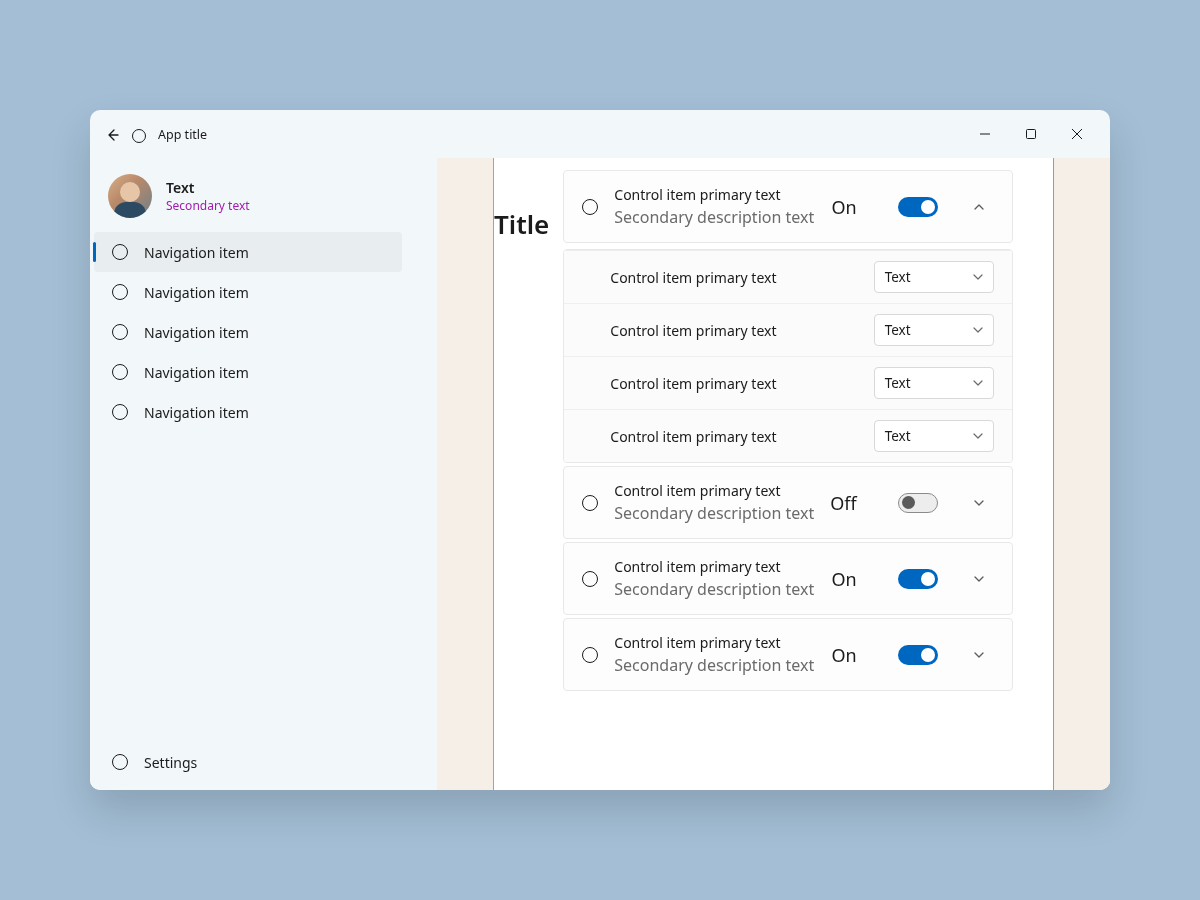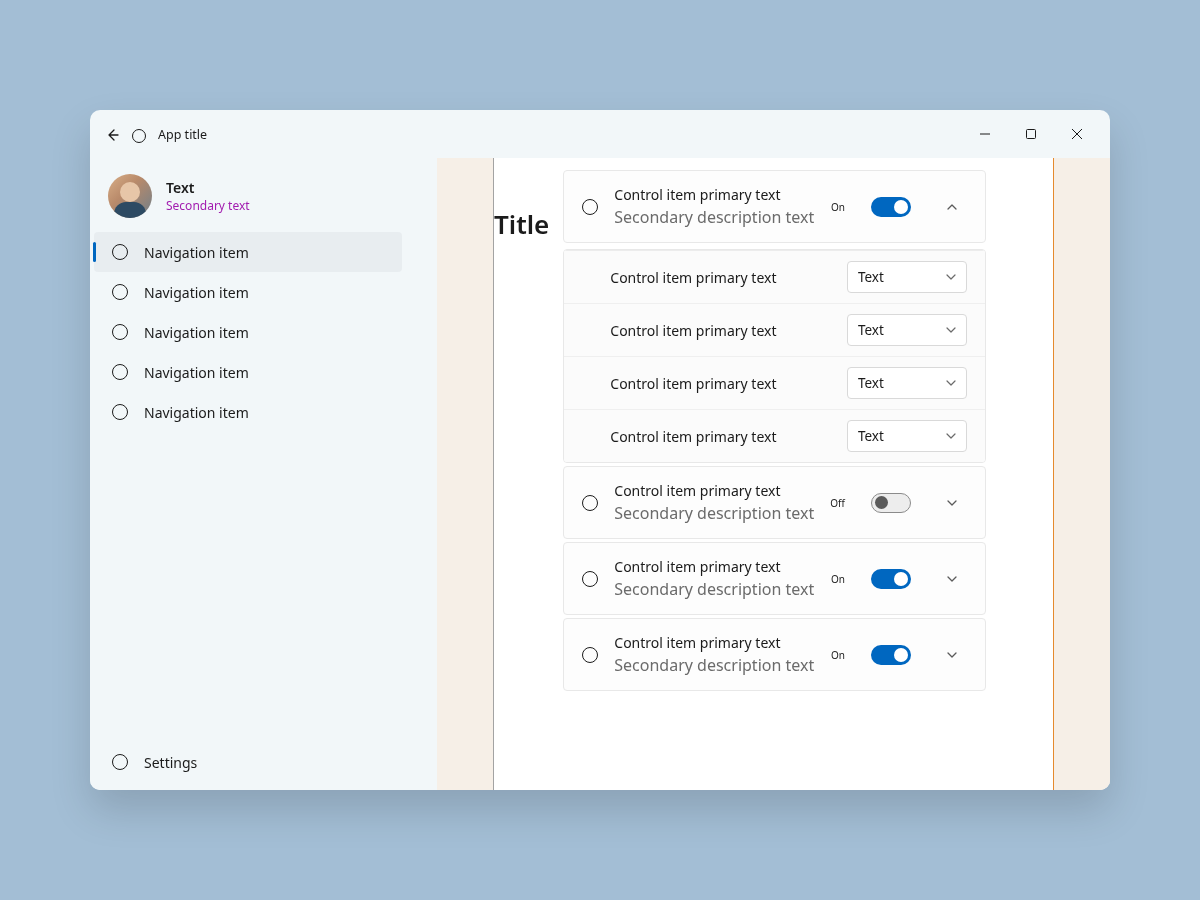--- a/index.html
+++ b/index.html
@@ -110,21 +110,21 @@
     margin: 0 14px;
   }
   .expander-group { display:flex; flex-direction:column; gap:6px; }
   .row-head {
     display: flex; align-items: center; gap: 16px;
     padding: 14px 18px;
   }
   .row-head .texts { flex: 1; min-width: 0; }
   .row-head .primary { font-size: 14px; color: #1b1b1b; }
   .row-head .secondary { font-size: 16px; color: #6b6b6b; margin-top: 2px; }
-  .state-label { font-size: 10px; color: #1b1b1b; margin-right: 10px; }
+  .state-label { font-size: 18px; color: #1b1b1b; margin-right: 25px; }
   .toggle {
     width: 40px; height: 20px; border-radius: 20px; position: relative;
   }
   .toggle.on { background: #0067c0; }
   .toggle.on::after {
     content: ""; position: absolute; right: 3px; top: 3px;
     width: 14px; height: 14px; background: #fff; border-radius: 50%;
   }
   .toggle.off { background: #ededed; border: 1px solid #8b8b8b; }
   .toggle.off::after {

